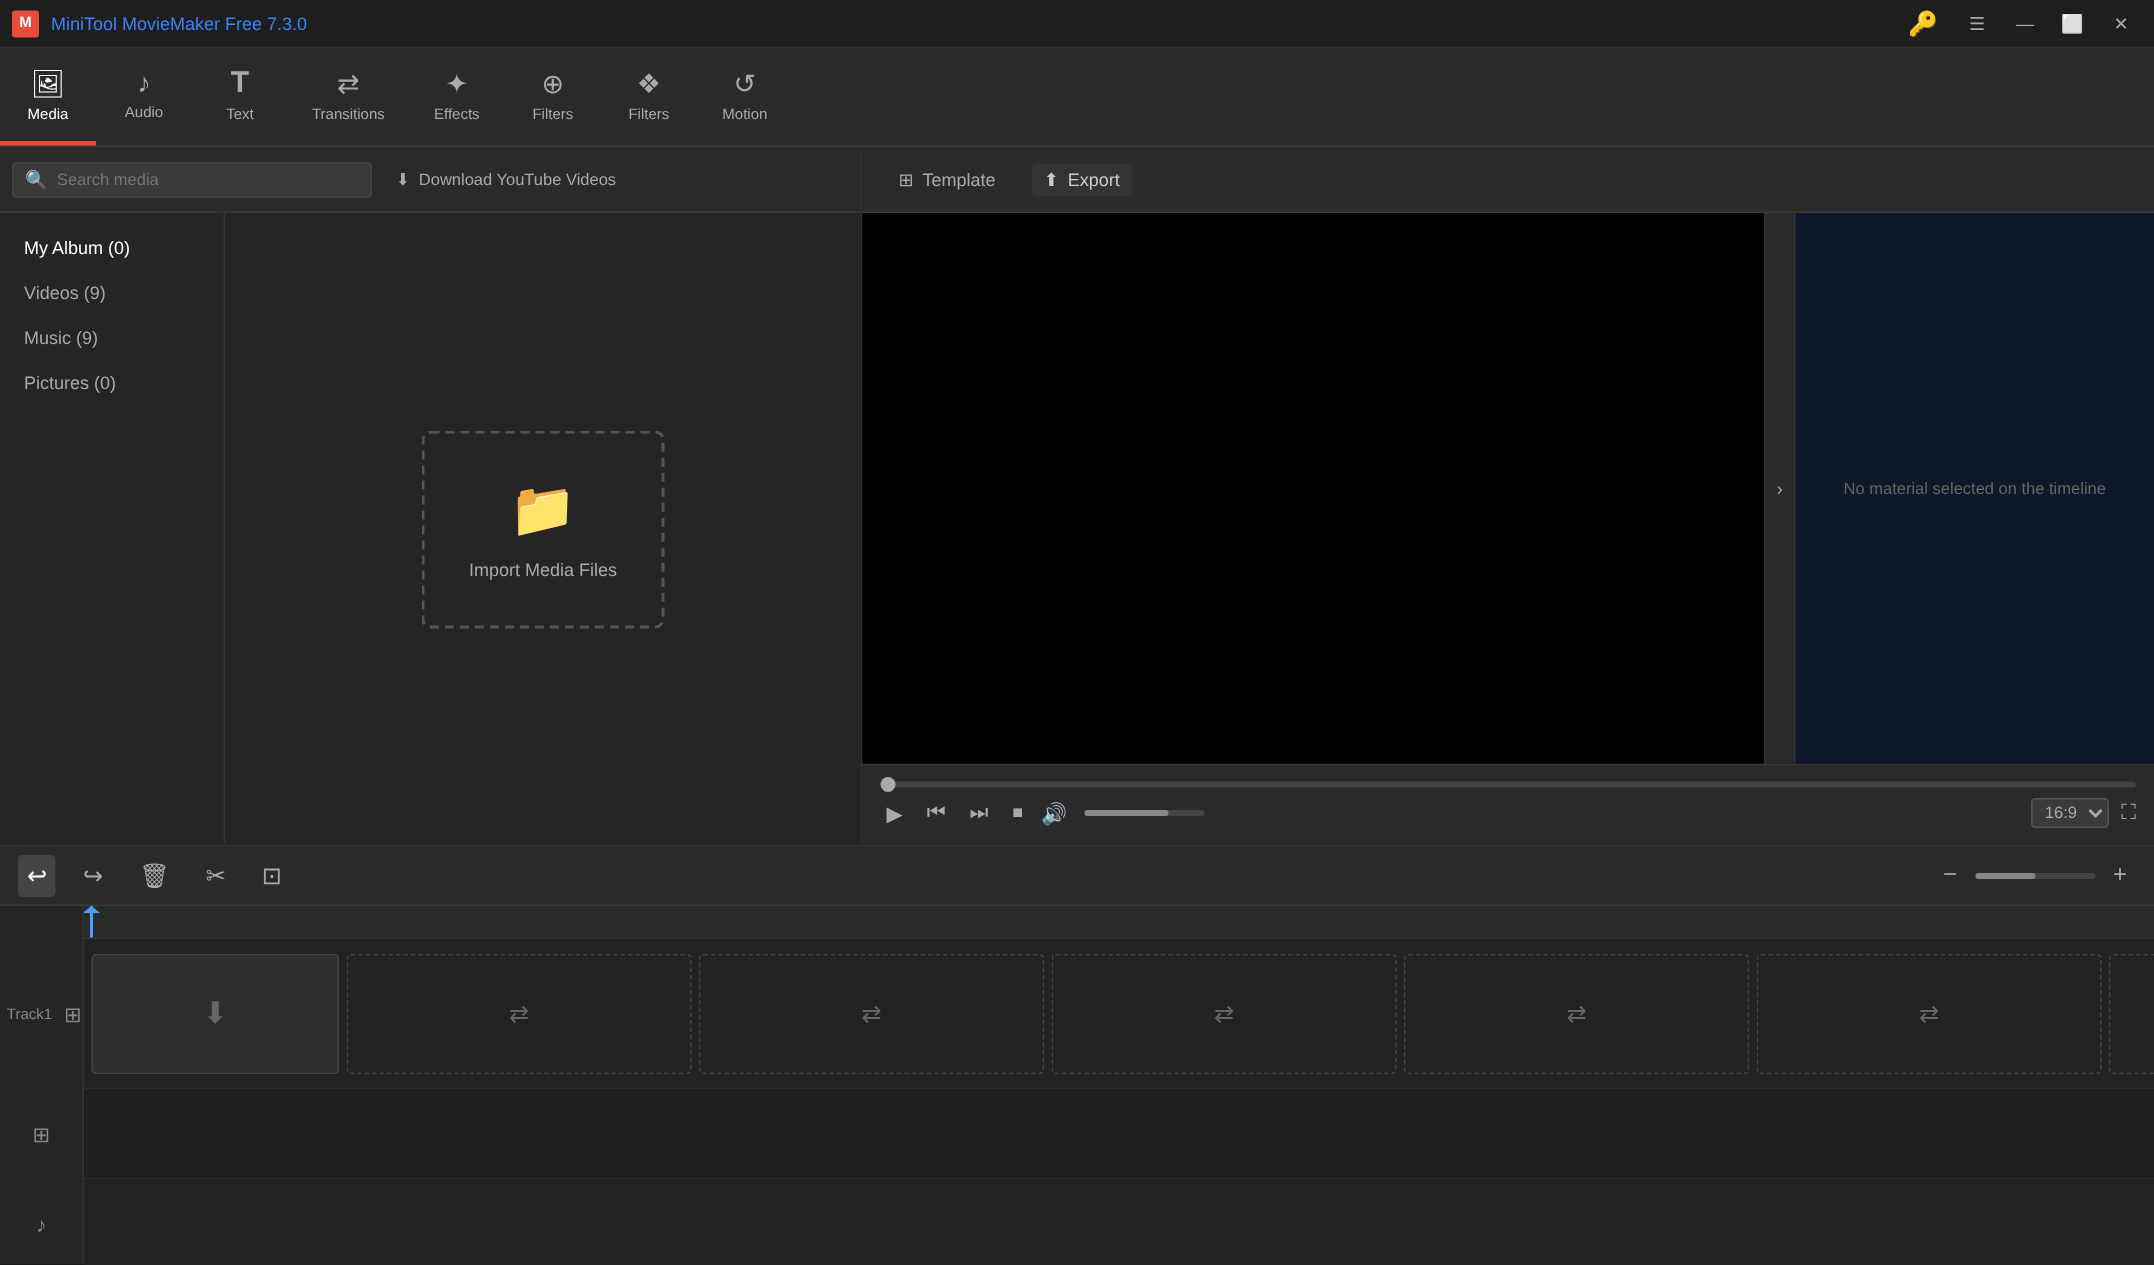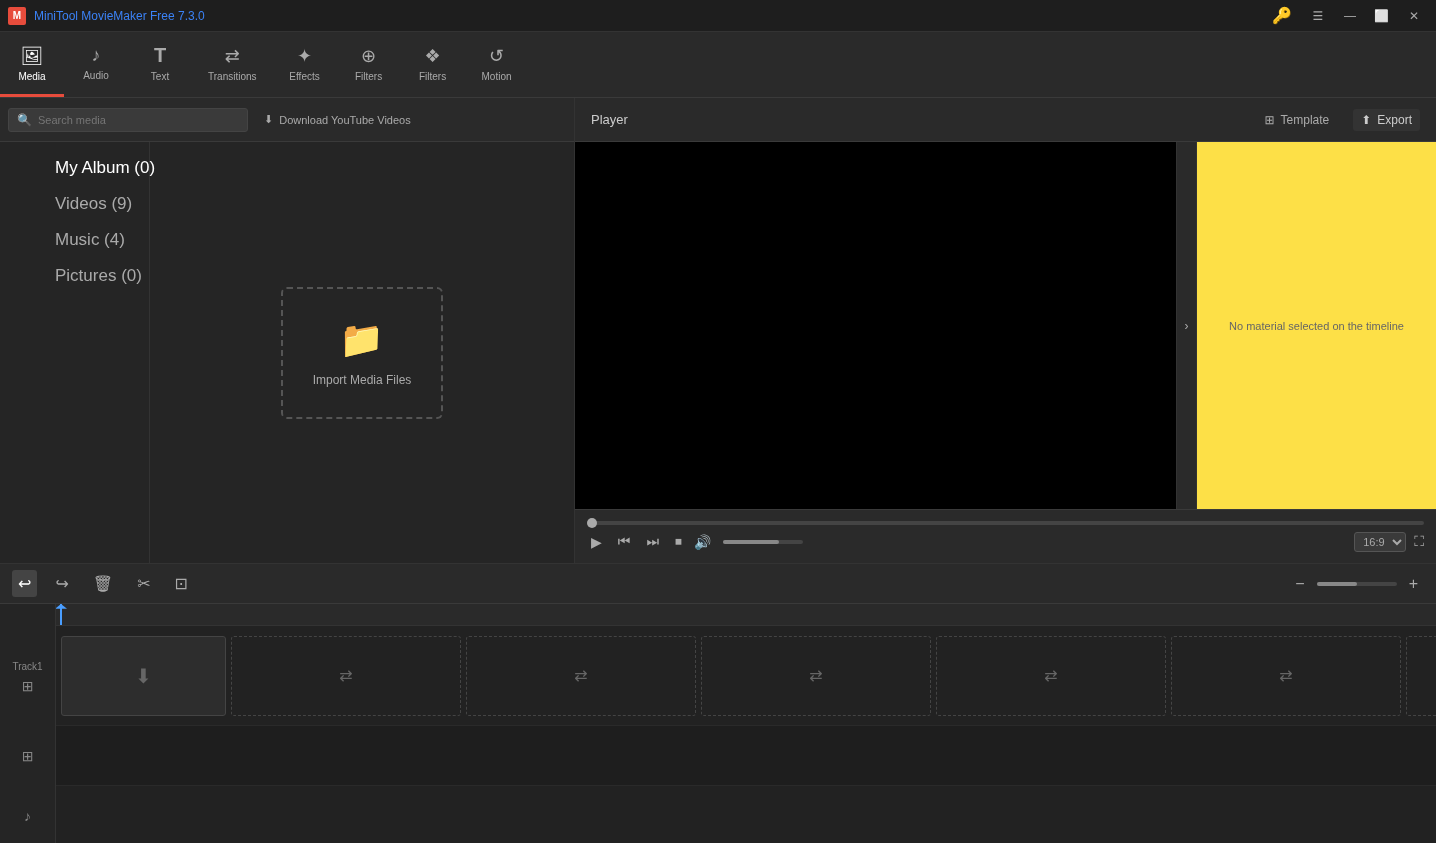--- a/index.html
+++ b/index.html
@@ -159,24 +159,23 @@
     
     #sidebar-nav {
       width: 150px;
       padding: 8px 0;
       border-right: 1px solid #333;
       flex-shrink: 0;
     }
     .sidebar-item {
       padding: 8px 16px;
       cursor: pointer;
-      font-size: 17px;
+      font-size: 12px;
       color: #aaa;
       white-space: nowrap;
-      margin-left: 39px;
     }
     .sidebar-item.active { color: #fff; }
 
     #left-content {
       display: flex;
       flex: 1;
       overflow: hidden;
     }
 
     
@@ -263,21 +262,21 @@
       width: 20px;
       background: #2a2a2a;
       display: flex;
       align-items: center;
       justify-content: center;
       cursor: pointer;
       border-left: 1px solid #333;
     }
     #properties-panel {
       width: 240px;
-      background: #fde047;
+      background: #0f172a;
       border-left: 1px solid #333;
       display: flex;
       align-items: center;
       justify-content: center;
       font-size: 11px;
       color: #666;
       text-align: center;
       padding: 16px;
     }
 
@@ -610,40 +609,39 @@
     <div id="left-content">
 
       <div id="sidebar-nav">
         <div class="sidebar-item active">
           <span>My Album (0)</span>
         </div>
         <div class="sidebar-item">
           <span>Videos (9)</span>
         </div>
         <div class="sidebar-item">
-          <span>Music (4)</span>
+          <span>Music (9)</span>
         </div>
         <div class="sidebar-item">
           <span>Pictures (0)</span>
         </div>
       </div>
 
       <div id="media-area">
         <div class="import-box">
           <span class="import-icon">📁</span>
           <span class="import-label">Import Media Files</span>
         </div>
       </div>
     </div>
   </div>
 
   <div id="right-panel">
 
     <div id="player-header">
-      <span class="player-title">Player</span>
       <div class="player-header-right">
         <div class="header-btn">
           <span>⊞</span>
           <span>Template</span>
         </div>
         <div class="header-btn export-btn">
           <span>⬆</span>
           <span>Export</span>
         </div>
       </div>
@@ -699,21 +697,21 @@
         <div class="zoom-fill"></div>
       </div>
       <button class="timeline-tool">+</button>
     </div>
   </div>
 
   <div id="timeline-content">
 
     <div id="timeline-labels">
       <div class="track-label" style="height:22px;"></div>
-      <div class="track-label" style="height:100px; flex-direction:column; gap:4px;text-align:center;">
+      <div class="track-label" style="height:100px; flex-direction:row; gap:4px;text-align:center;">
         <span class="track-name">Track1</span>
         <span class="track-label-icon">⊞</span>
       </div>
       <div class="track-label" style="height:60px;">
         <span class="track-label-icon">⊞</span>
       </div>
       <div class="track-label" style="height:60px;">
         <span class="track-label-icon">♪</span>
       </div>
 

